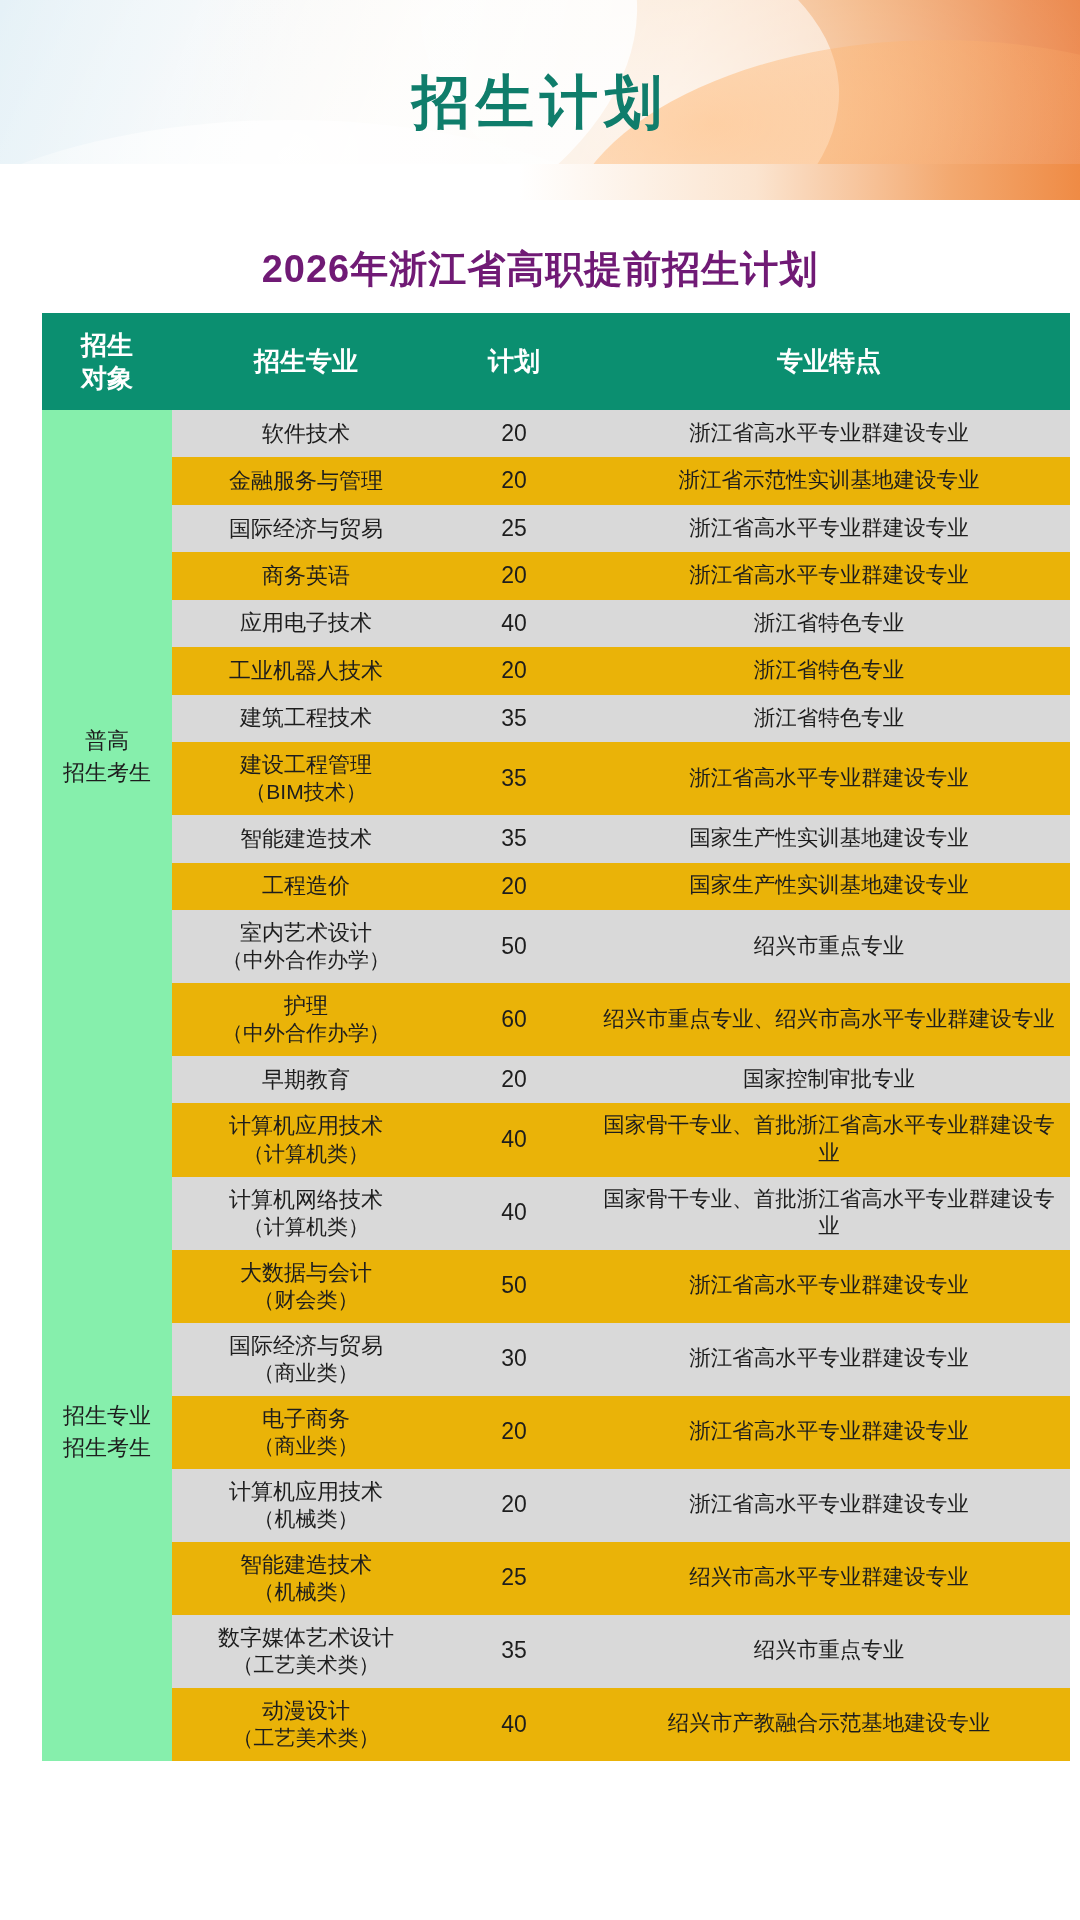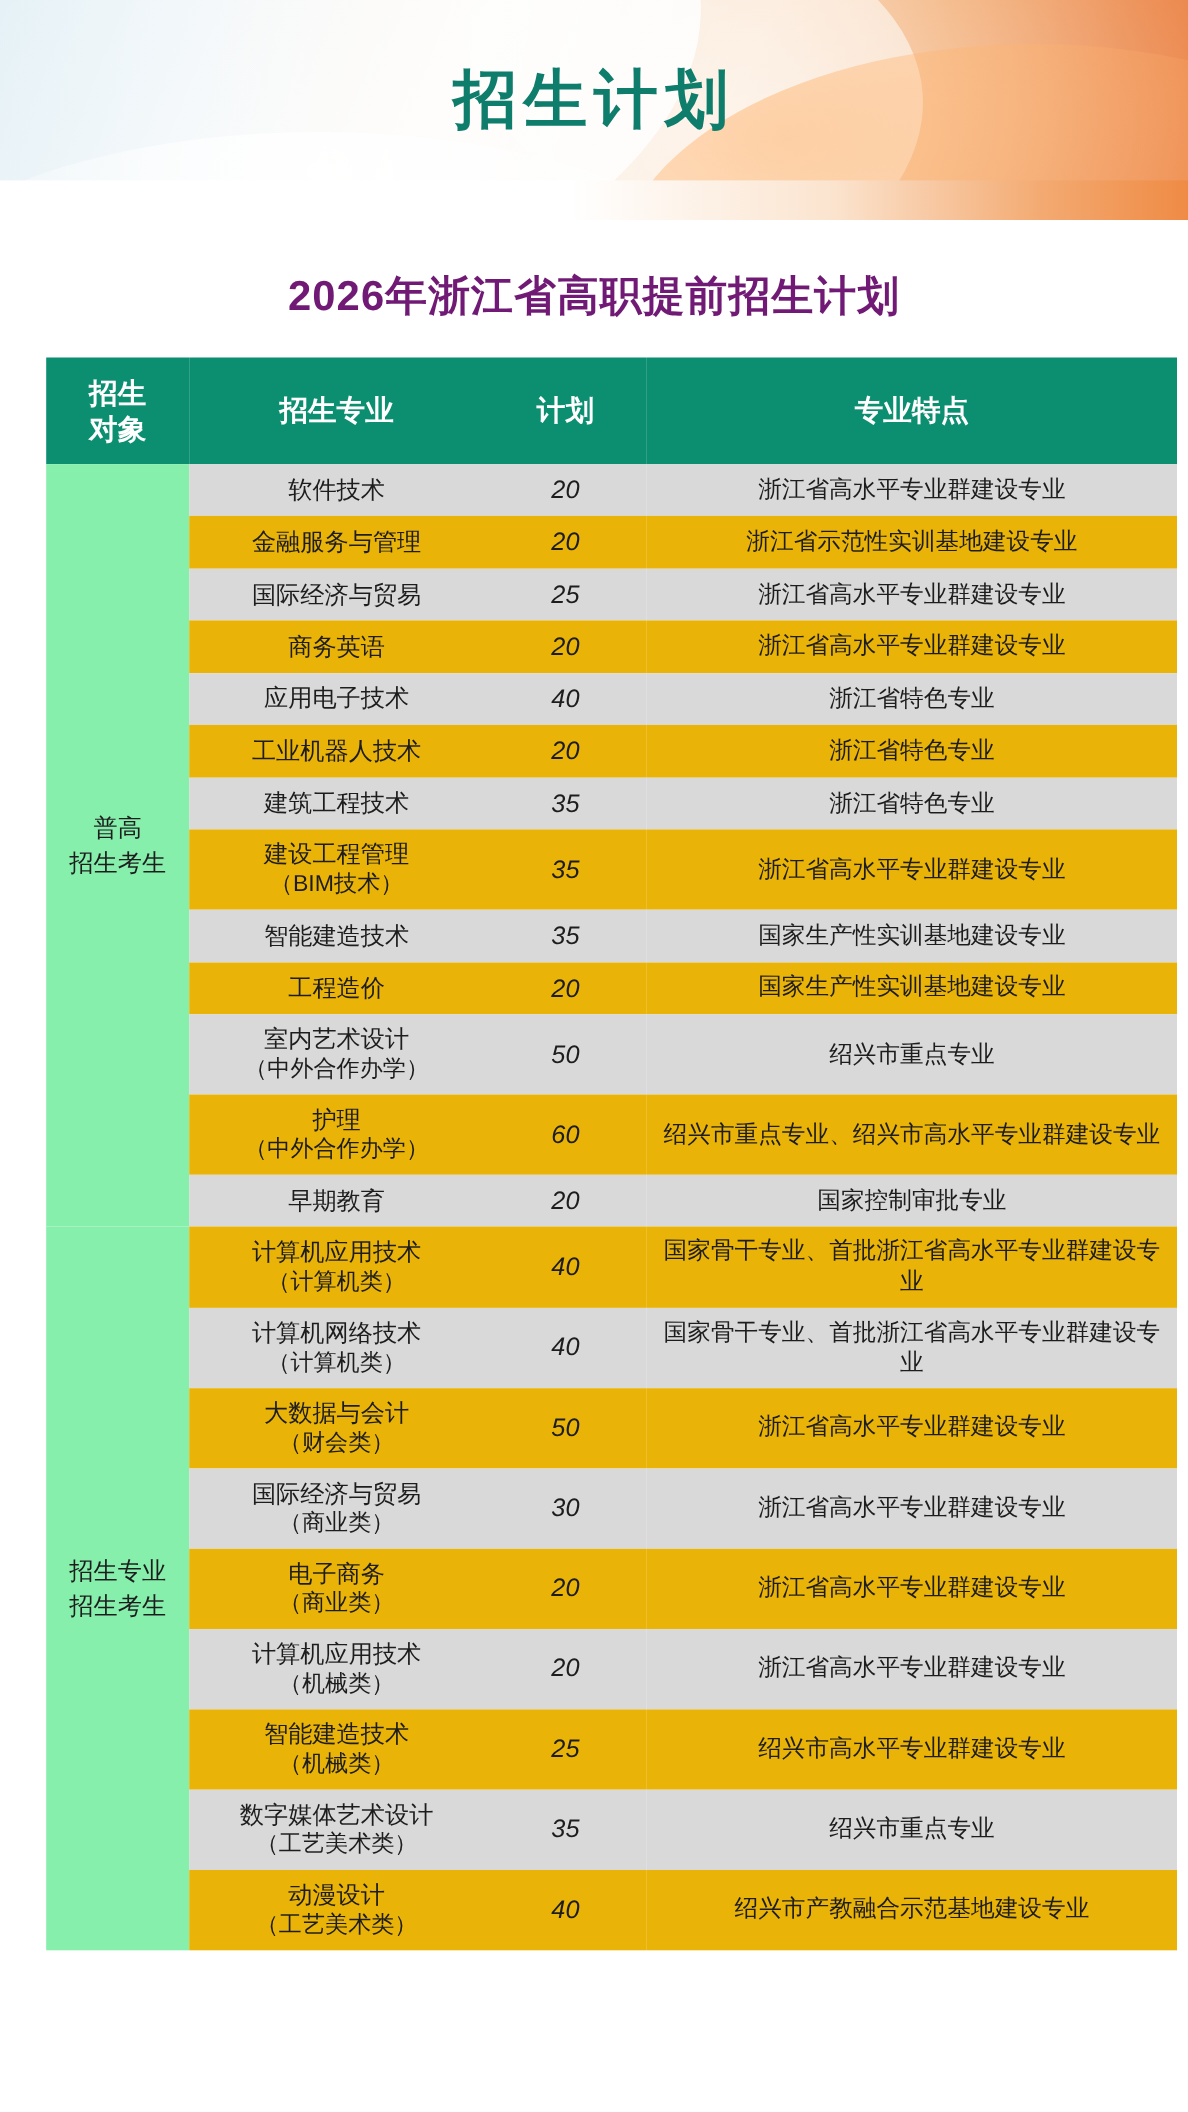--- a/index.html
+++ b/index.html
@@ -54,21 +54,21 @@
     background: radial-gradient(ellipse at 50% 10%, rgba(255,255,255,0.9), rgba(255,255,255,0.0) 70%);
   }
   .banner-stripe {
     position: absolute;
     left: 0; bottom: 0;
     width: 1080px; height: 36px;
     background: linear-gradient(90deg, #ffffff 0%, #ffffff 48%, #fbe4cf 70%, #f3a970 88%, #ef8b45 100%);
   }
   .banner-title {
     position: absolute;
-    left: 0; top: 52px;
+    left: 0; top: 64px;
     width: 1080px;
     text-align: center;
     font-size: 58px;
     font-weight: bold;
     letter-spacing: 6px;
     color: #0f7d6b;
     font-family: "Liberation Serif", "DejaVu Serif", serif;
   }
 
   
@@ -76,21 +76,21 @@
     margin-top: 44px;
     text-align: center;
     font-size: 38px;
     font-weight: bold;
     color: #701a75;
     letter-spacing: 1px;
   }
 
   
   .table-wrap {
-    margin: 30px 42px 0 42px;
+    margin: 18px 42px 0 42px;
     width: 996px;
   }
   table {
     width: 996px;
     border-collapse: collapse;
     table-layout: fixed;
     font-size: 21px;
     color: #1d1d1d;
   }
   thead th {
@@ -116,21 +116,21 @@
     border: none;
   }
   tbody tr td.group-cell {
     font-size: 22px;
     background: #86efac;
     line-height: 1.45;
   }
   tbody tr.odd td.body-cell { background: #d9d9d9; }
   tbody tr.even td.body-cell { background: #eab308; }
   td.major { font-size: 22px; }
-  td.plan  { font-size: 23px; font-style: italic; }
+  td.plan  { font-size: 23px; }
   td.feat  { font-size: 21.5px; }
   .sub {
     display: block;
     font-size: 21px;
   }
 </style>
 </head>
 <body>
 
 <div class="banner">

